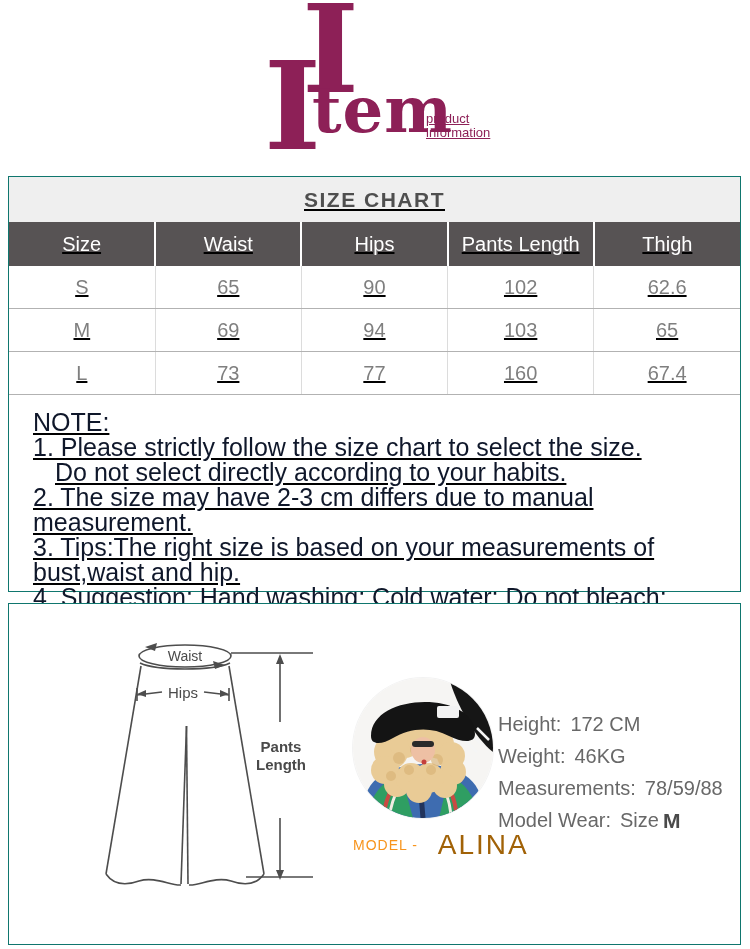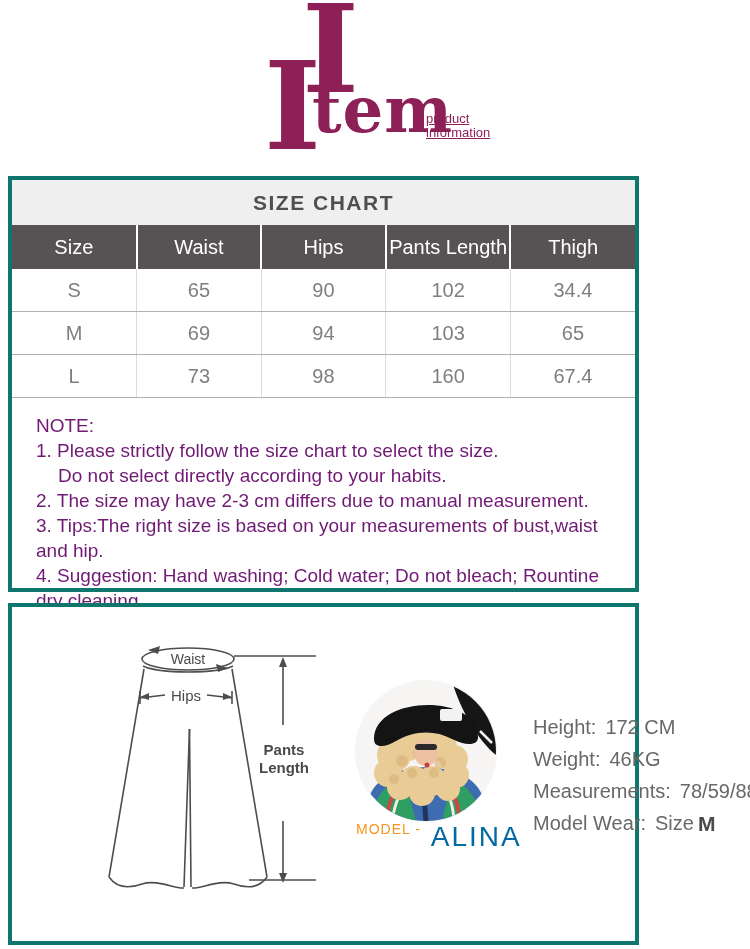--- a/index.html
+++ b/index.html
@@ -12,47 +12,47 @@
   .logo .big-i{position:absolute;font-family:"DejaVu Serif", serif;font-weight:bold;
     font-size:122px;line-height:1;}
   .logo .i1{left:38px;top:-12px;}
   .logo .i2{left:0px;top:45px;}
   .logo .rest{position:absolute;font-family:"DejaVu Serif", serif;font-weight:bold;
     font-size:64px;line-height:1;letter-spacing:1px;}
   .logo .r1{left:86px;top:36px;}
   .logo .r2{left:48px;top:78px;}
   .logo .tagline{position:absolute;left:162px;top:112px;font-size:13px;line-height:14px;text-decoration:underline;}
   
-  .box{position:absolute;left:8px;width:631px;border:4px solid #0f766e;
-    box-sizing:border-box;background:#fff;}
+  .box{position:absolute;left:8px;width:733px;border:1px solid #0f766e;
+    box-sizing:border-box;background:#fff;text-decoration:underline;}
   .chart-box{top:176px;height:416px;}
   .bottom-box{top:603px;height:342px;}
   
   .chart-title{height:45px;background:#efefef;display:flex;align-items:center;
     justify-content:center;font-size:21px;font-weight:bold;color:#4f4f4f;letter-spacing:1.5px;}
   table.size-table{width:100%;border-collapse:collapse;table-layout:fixed;}
   .size-table th{background:#575354;color:#ffffff;font-weight:normal;font-size:20px;
     height:42px;border-right:2px solid #ffffff;}
   .size-table th:last-child{border-right:none;}
   .size-table td{height:40px;text-align:center;color:#7f7f7f;font-size:20px;
     border-bottom:1px solid #b2b2b2;border-right:1px solid #dcdcdc;}
   .size-table td:last-child{border-right:none;}
   
-  .notes{padding:15px 24px 0 24px;color:#701a75;font-size:19px;line-height:25px;}
+  .notes{padding:15px 24px 0 24px;color:#0f172a;font-size:25px;line-height:25px;}
   .note-line.indent{padding-left:22px;}
   
   .pants-svg{position:absolute;left:82px;top:30px;}
   .avatar{position:absolute;left:344px;top:74px;width:140px;height:140px;
     border-radius:50%;overflow:hidden;box-shadow:0 0 0 1px rgba(0,0,0,0.05);}
-  .model-caption{position:absolute;left:344px;top:214px;display:flex;align-items:flex-start;}
+  .model-caption{position:absolute;left:344px;top:225px;display:flex;align-items:center;}
   .caption-label{font-size:14px;letter-spacing:1px;color:#f7941d;}
-  .model-name{font-size:28px;margin-left:10px;color:#0369a1;letter-spacing:2px;}
+  .model-name{font-size:28px;margin-left:20px;color:#a16207;letter-spacing:2px;}
   .model-info{position:absolute;left:489px;top:110px;}
   .mi-row{display:flex;margin-bottom:11px;line-height:21px;font-size:20px;color:#686868;}
-  .mi-label{margin-right:9px;margin-left:32px;}
+  .mi-label{margin-right:9px;}
   .mi-size{font-weight:bold;font-size:21px;color:#4a4a4a;margin-left:4px;}
   svg text{font-family:"Liberation Sans", sans-serif;}
 </style>
 </head>
 <body>
 
 <div>
 
   <div class="logo">
     <span class="big-i i1">I</span>
@@ -75,33 +75,33 @@
           <th>Pants Length</th>
           <th>Thigh</th>
         </tr>
       </thead>
       <tbody>
         <tr>
           <td>S</td>
           <td>65</td>
           <td>90</td>
           <td>102</td>
-          <td>34.4</td>
+          <td>62.6</td>
         </tr>
         <tr>
           <td>M</td>
           <td>69</td>
           <td>94</td>
           <td>103</td>
           <td>65</td>
         </tr>
         <tr>
           <td>L</td>
           <td>73</td>
-          <td>98</td>
+          <td>77</td>
           <td>160</td>
           <td>67.4</td>
         </tr>
       </tbody>
     </table>
 
     <div class="notes">
       <div class="note-line">NOTE:</div>
       <div class="note-line">1. Please strictly follow the size chart to select the size.</div>
       <div class="note-line indent">Do not select directly according to your habits.</div>

